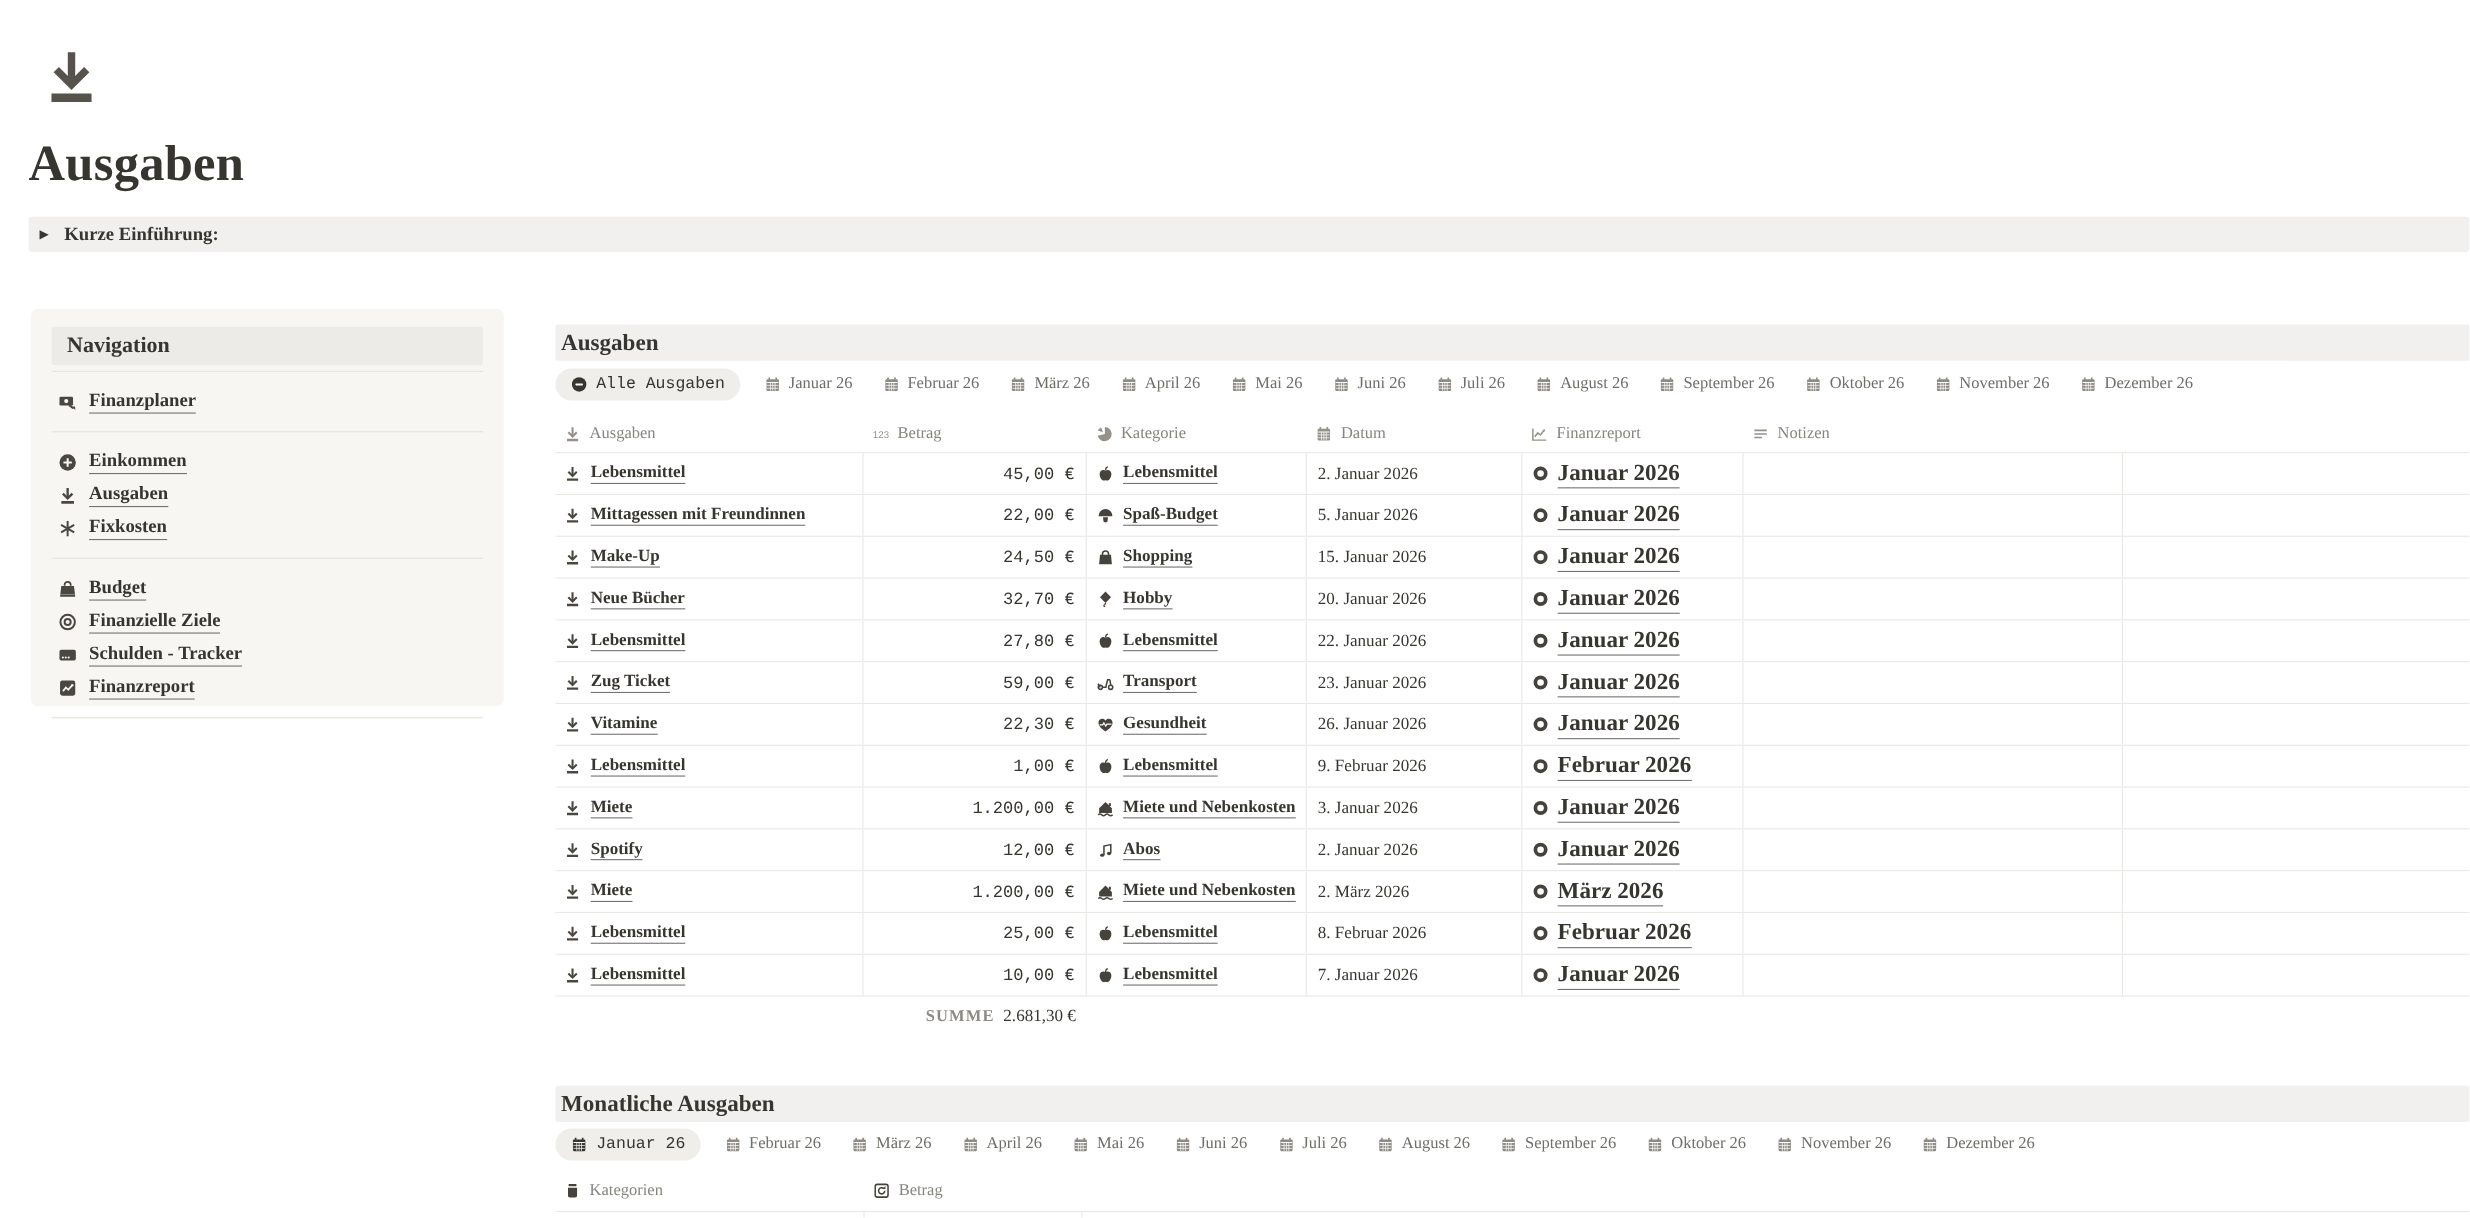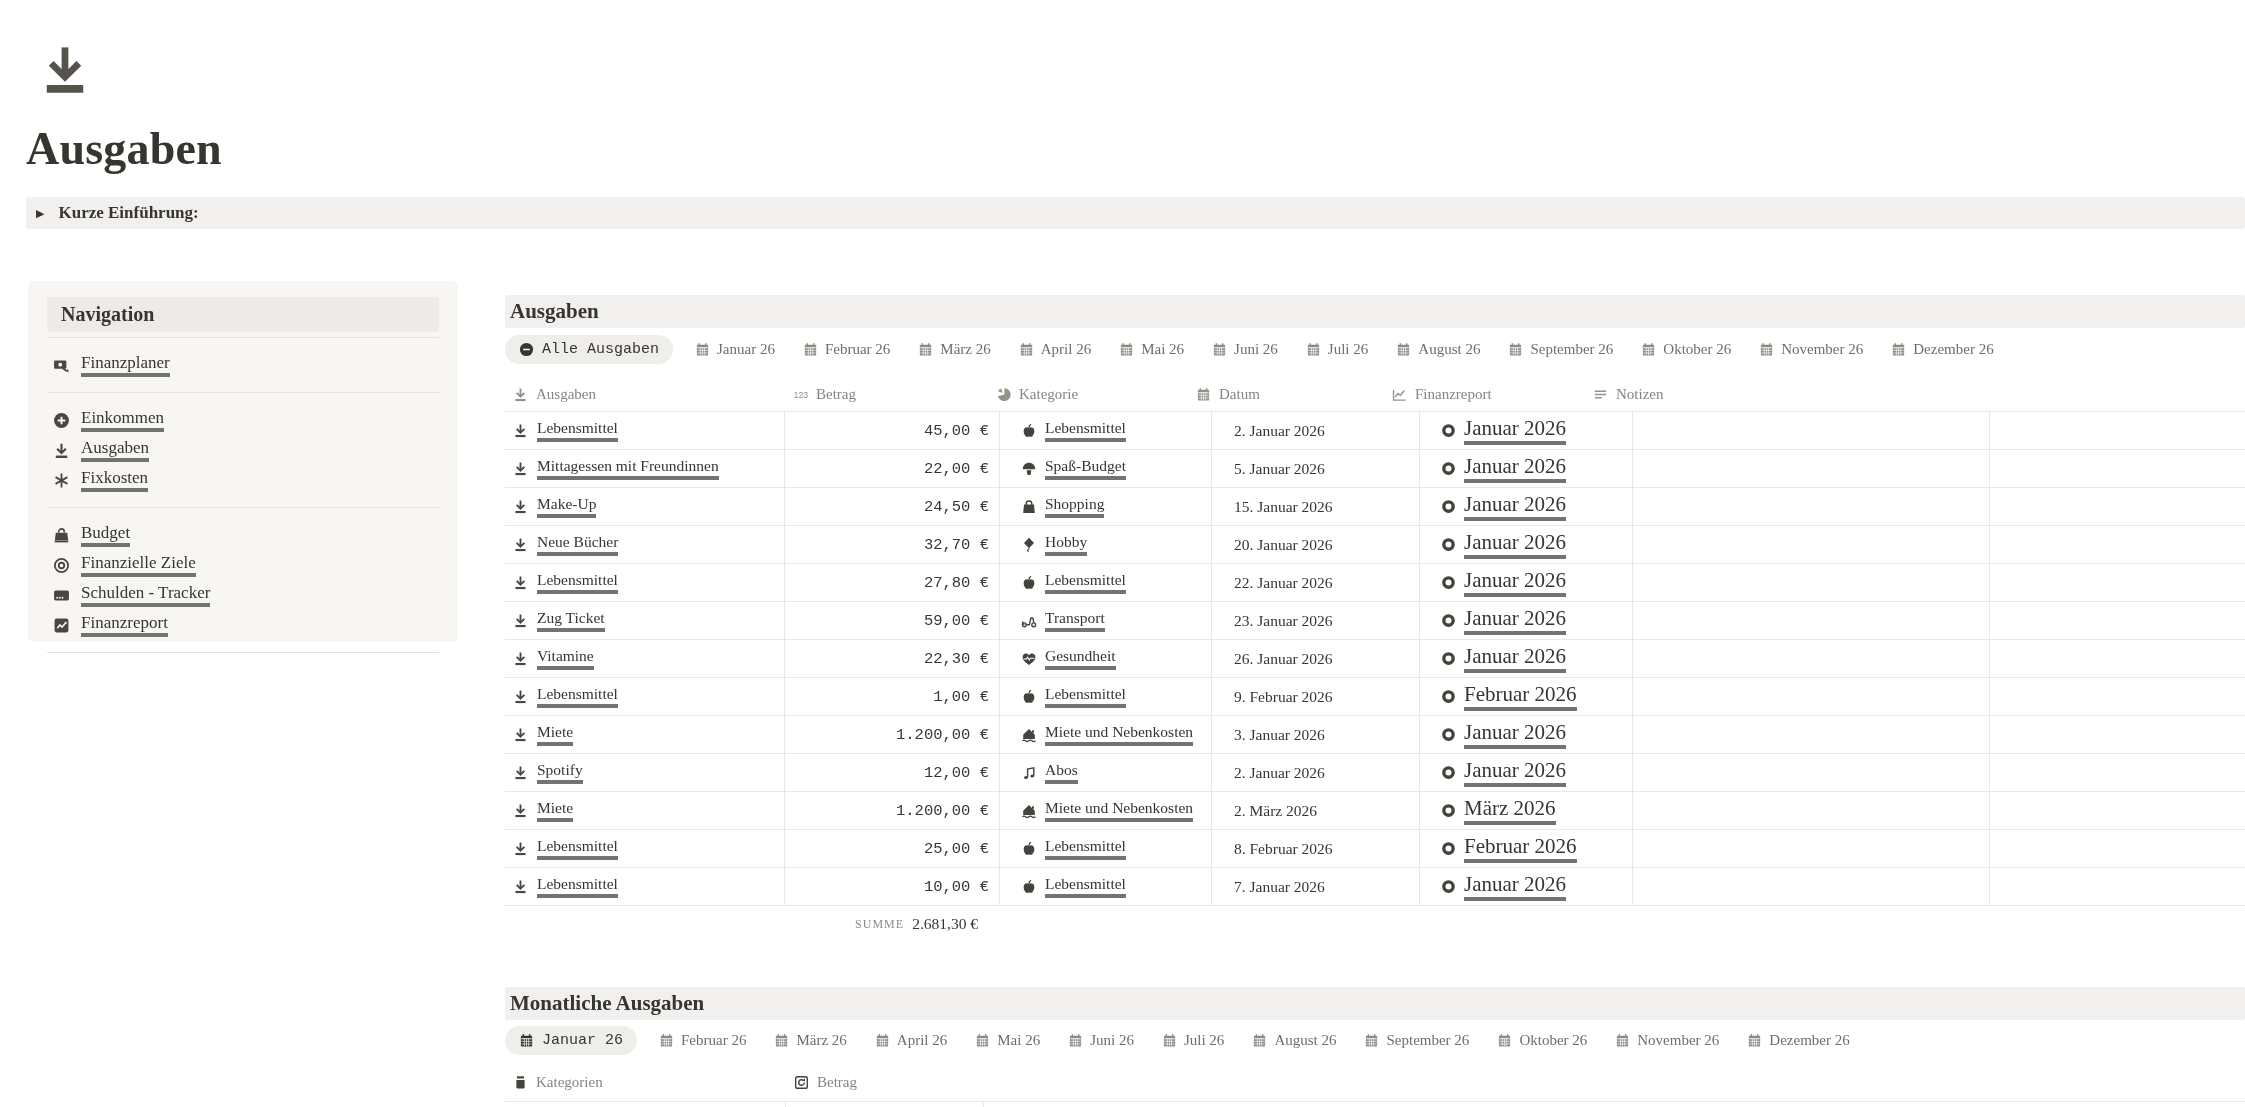--- a/index.html
+++ b/index.html
@@ -29,21 +29,21 @@
   }
   #nav-header{
     margin:16px 19px 0 19px;height:35px;background:#ECEBE7;border-radius:3px;
     display:flex;align-items:center;padding-left:14px;font-size:20px;font-weight:700;
   }
   .nav-divider{border:none;border-top:1px solid #E4E2DC;margin:5px 19px;}
   .nav-group{padding:7px 0;}
   .nav-item{height:30px;display:flex;align-items:center;gap:11px;padding-left:25px;cursor:pointer;}
   .nav-ico{width:17px;height:17px;color:#49473F;}
   .nav-label{font-size:17px;}
-  .link{border-bottom:4px solid #737373;padding-bottom:1px;line-height:1.15;}
+  .link{border-bottom:1px solid #737373;padding-bottom:1px;line-height:1.15;font-weight:bold;}
 
   
   #main{left:505px;top:0;width:1740px;height:1107px;}
   .h2-band{
     position:absolute;left:0;width:1740px;height:33px;background:#F1F0EE;border-radius:2px;
     display:flex;align-items:center;padding-left:5px;box-sizing:border-box;
     font-size:21px;font-weight:700;
   }
   #band1{top:295px;}
   #band2{top:987px;}
@@ -64,38 +64,38 @@
   #thead1{top:377px;height:35px;grid-template-columns:280px 203px 200px 196px 201px 345px 1fr;}
   #thead2{top:1064px;height:38px;grid-template-columns:281px 198px 1fr;}
   .th{display:flex;align-items:center;gap:8px;padding-left:8px;color:#87857F;font-size:15px;overflow:hidden;white-space:nowrap;}
   .th .ico{width:15px;height:15px;color:#949189;}
   .th .ico.dark{color:#45433C;}
 
   .tbody{position:absolute;left:0;width:1740px;}
   #tbody1{top:412px;}
   #tbody2{top:1102px;}
   .tr{display:grid;height:38px;border-bottom:1px solid #E9E8E5;box-sizing:border-box;}
-  #tbody1 .tr{grid-template-columns:280px 203px 200px 196px 201px 345px 1fr;gap:12px;}
+  #tbody1 .tr{grid-template-columns:280px 203px 200px 196px 201px 345px 1fr;}
   #tbody2 .tr{grid-template-columns:281px 198px 1fr;}
   .td{display:flex;align-items:center;overflow:hidden;white-space:nowrap;box-sizing:border-box;}
   .td.bordered{border-right:1px solid #E9E8E5;}
   .c-title{gap:9px;padding-left:8px;font-size:15.5px;}
   .row-ico{width:15px;height:15px;color:#49473F;}
   .c-amount{justify-content:flex-end;padding-right:10px;font-size:15.5px;font-family:Liberation Mono, monospace;}
   .c-cat{gap:8px;padding-left:9px;font-size:15.5px;}
   .cat-ico{width:16px;height:16px;color:#45433C;}
   .c-date{padding-left:10px;font-size:15.5px;}
   .c-rep{gap:8px;padding-left:9px;font-size:21px;}
   .ring-ico{width:15px;height:15px;color:#45433C;}
 
   #sum-row{
     position:absolute;left:0;top:906px;width:483px;height:36px;
     display:flex;align-items:center;justify-content:flex-end;gap:8px;padding-right:10px;box-sizing:border-box;
   }
-  #sum-label{font-size:12px;letter-spacing:1px;color:#8E8B84;}
+  #sum-label{font-size:15px;letter-spacing:1px;color:#8E8B84;font-weight:bold;}
   #sum-value{font-size:15.5px;color:#37352F;}
 </style>
 </head>
 <body>
 
 <span class="abs ico" id="page-icon">
     <svg viewBox="0 0 16 16" fill="none">
       <path d="M8 1.6v8" stroke="currentColor" stroke-width="2"></path>
       <path d="M3.9 6.3 8 10.4l4.1-4.1" stroke="currentColor" stroke-width="2"></path>
       <path d="M2.6 13.9h10.8" stroke="currentColor" stroke-width="2.3"></path>

